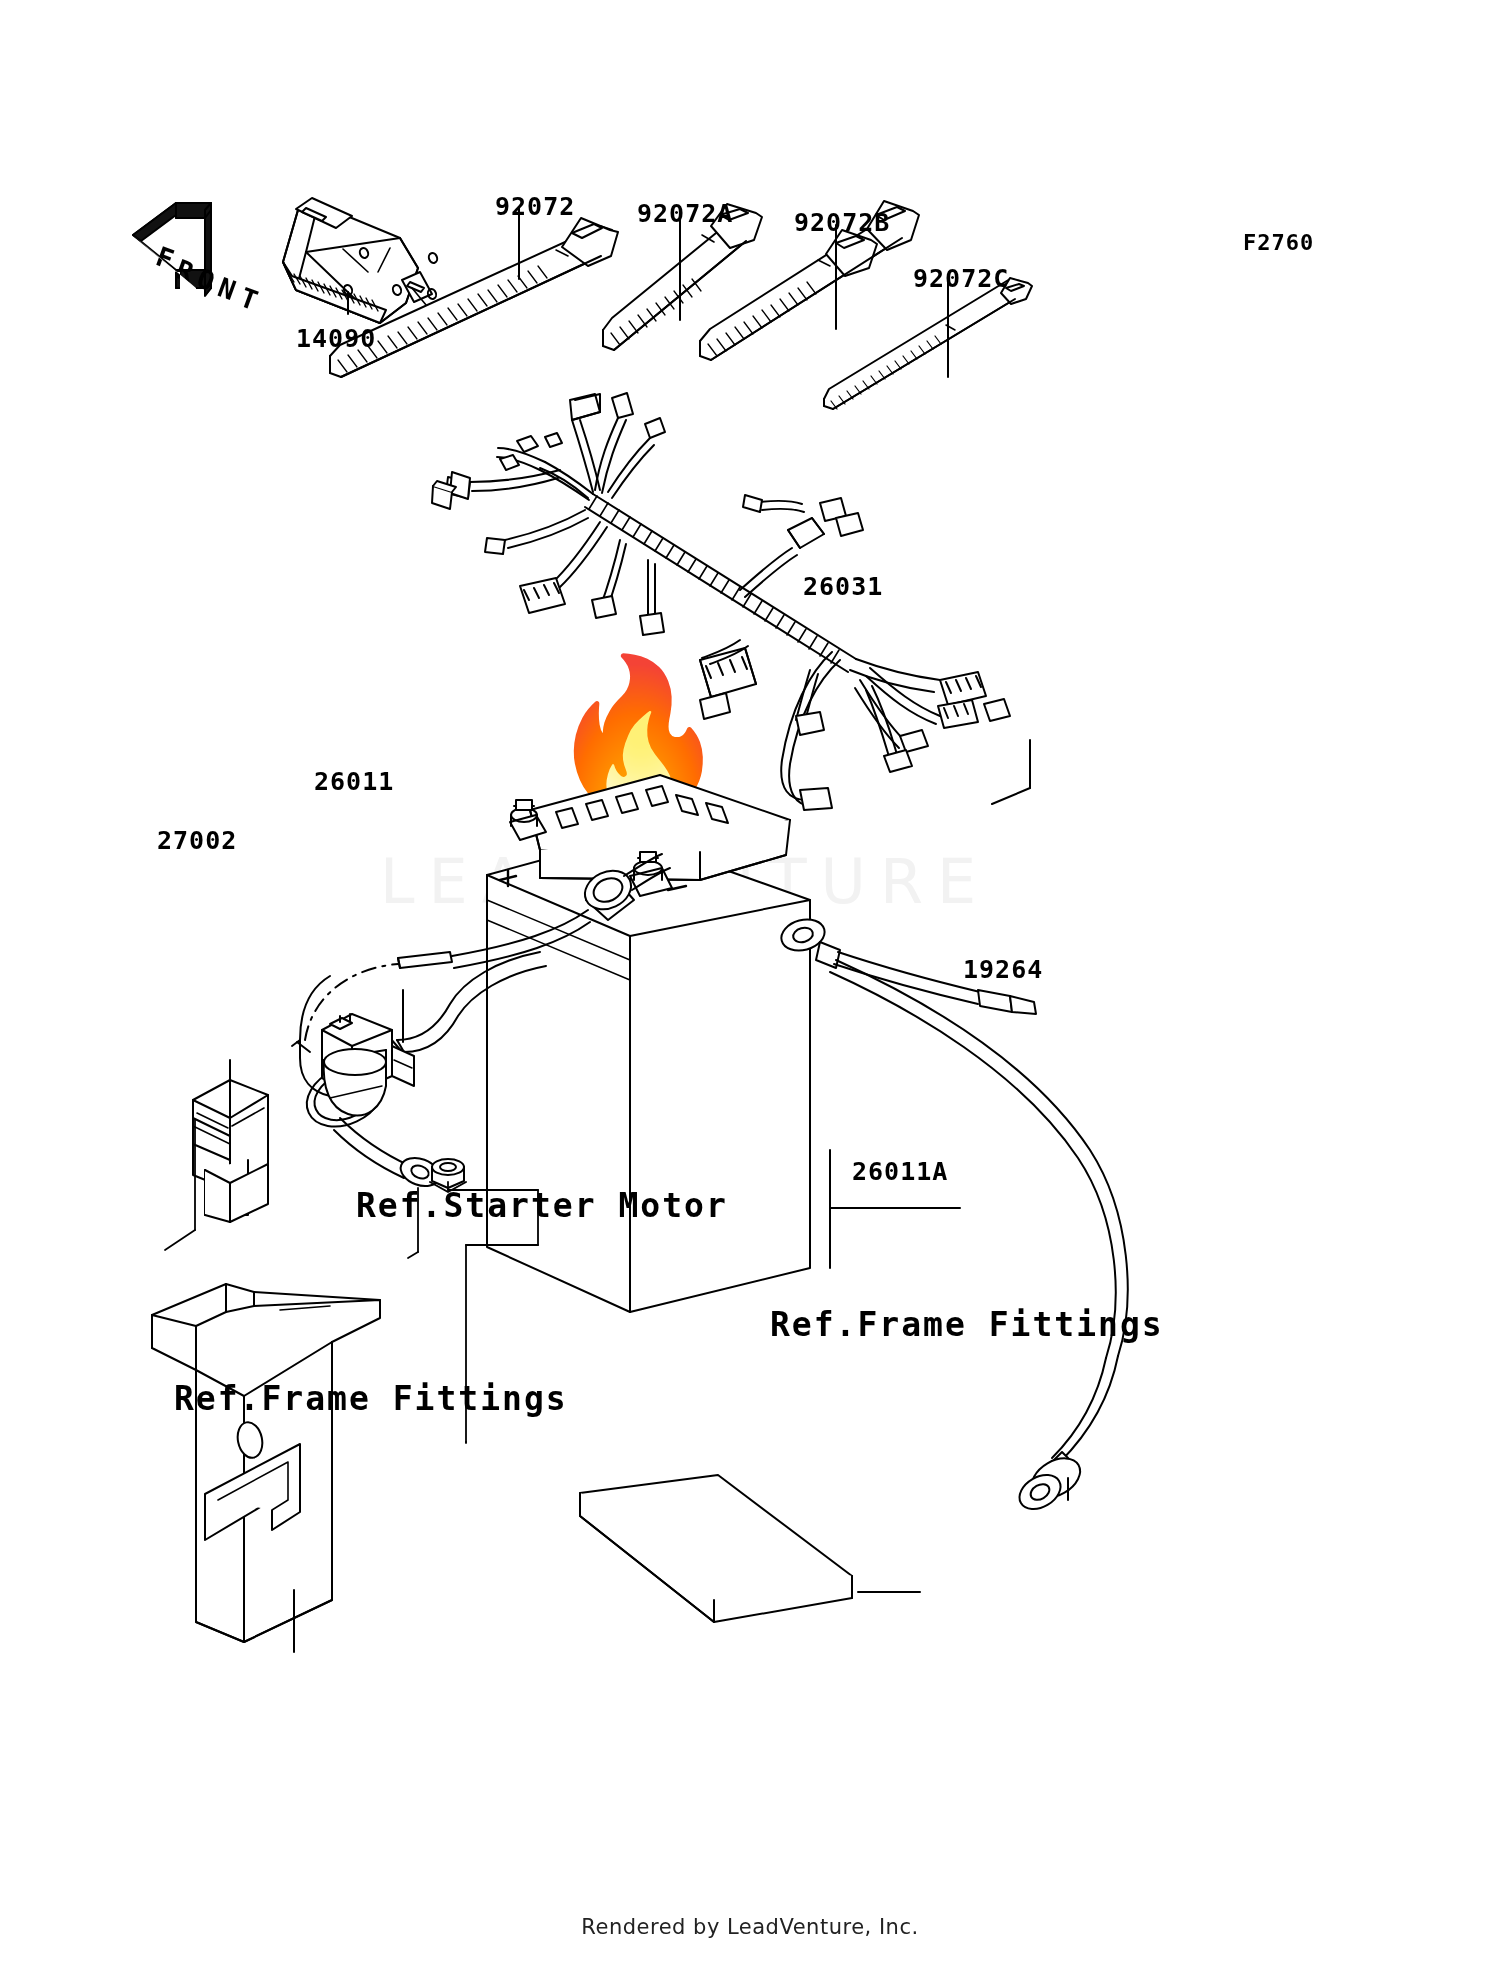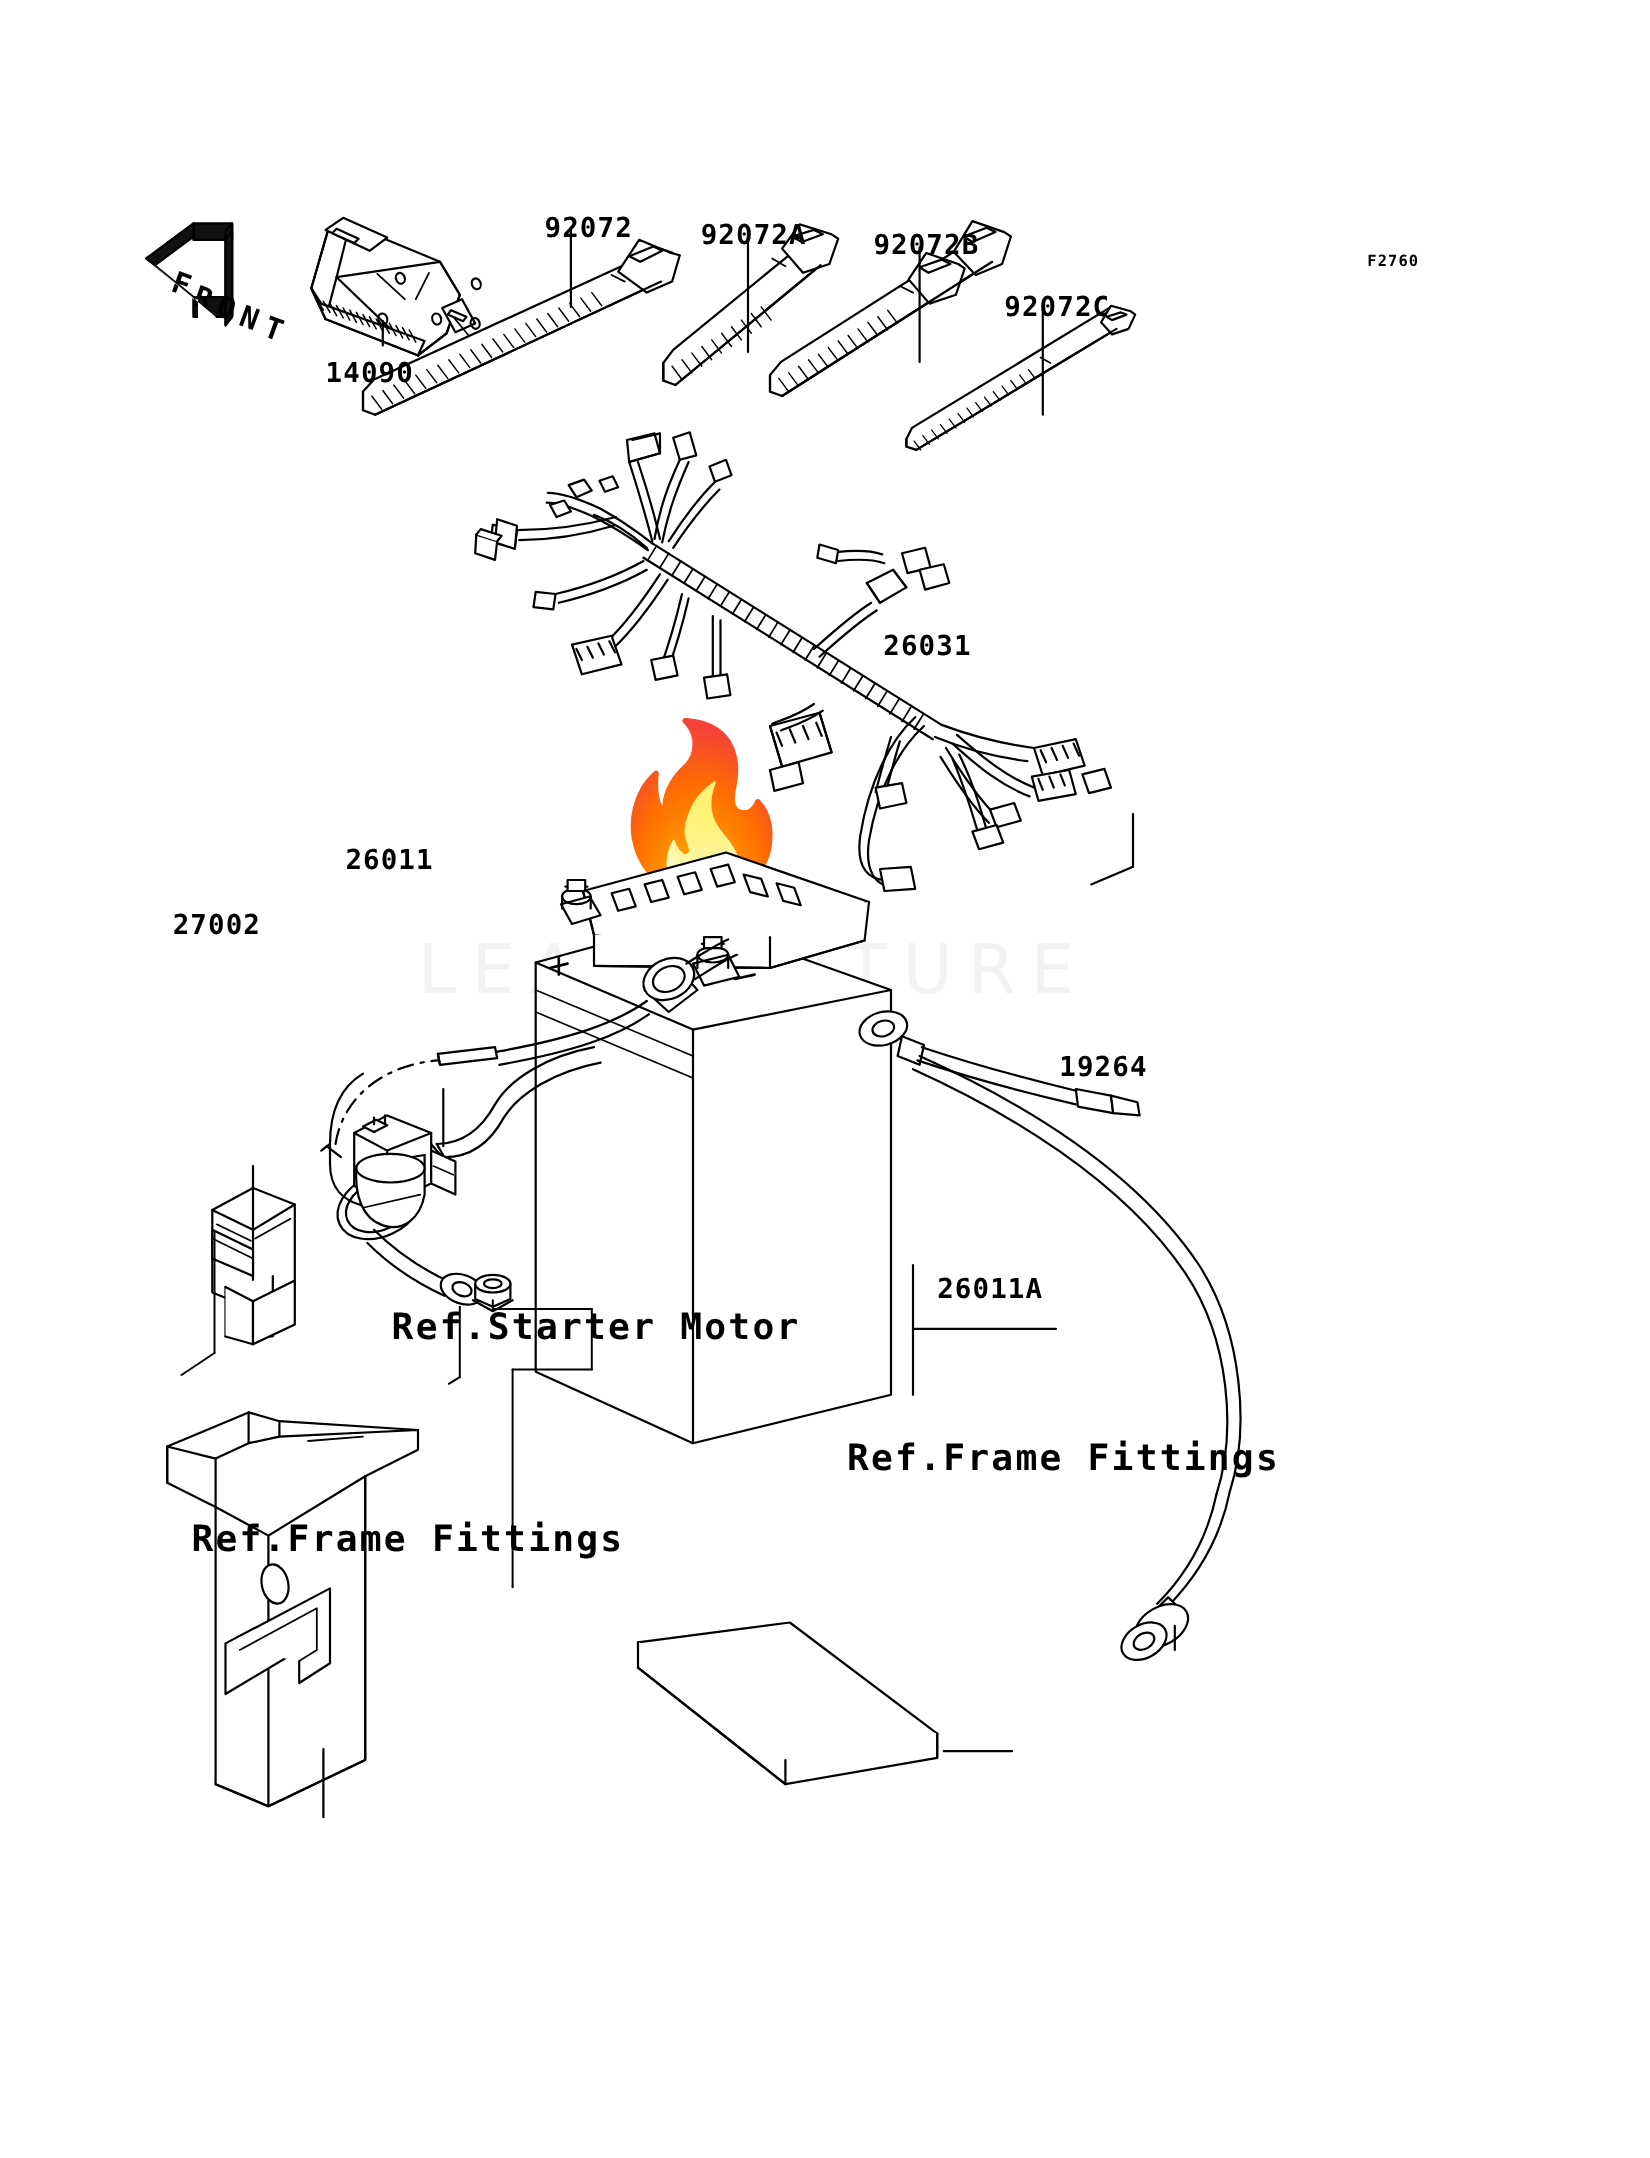--- a/index.html
+++ b/index.html
@@ -34,21 +34,21 @@
     white-space: nowrap;
     color: #000;
   }
   .lbl.ref {
     font-size: 33px;
     font-weight: bold;
     letter-spacing: 2px;
     margin-top: 36px;
   }
   .lbl.diagid {
-    font-size: 14px;
+    font-size: 22px;
     font-weight: bold;
     letter-spacing: 1px;
   }
   .footer {
     position: absolute;
     left: 0;
     width: 1500px;
     text-align: center;
     font-family: "DejaVu Sans", sans-serif;
     font-size: 21px;
@@ -591,14 +591,15 @@
   <div class="lbl" style="left:803px;  top:572px;">26031</div>
   <div class="lbl" style="left:314px;  top:767px;">26011</div>
   <div class="lbl" style="left:157px;  top:826px;">27002</div>
   <div class="lbl" style="left:963px;  top:955px;">19264</div>
   <div class="lbl" style="left:852px;  top:1157px;">26011A</div>
 
   <div class="lbl ref" style="left:356px; top:1150px;">Ref.Starter Motor</div>
   <div class="lbl ref" style="left:174px; top:1343px;">Ref.Frame Fittings</div>
   <div class="lbl ref" style="left:770px; top:1269px;">Ref.Frame Fittings</div>
 
+  <div class="footer" style="top:1915px;">Rendered by LeadVenture, Inc.</div>
 
 </div>
 
 </body></html>

